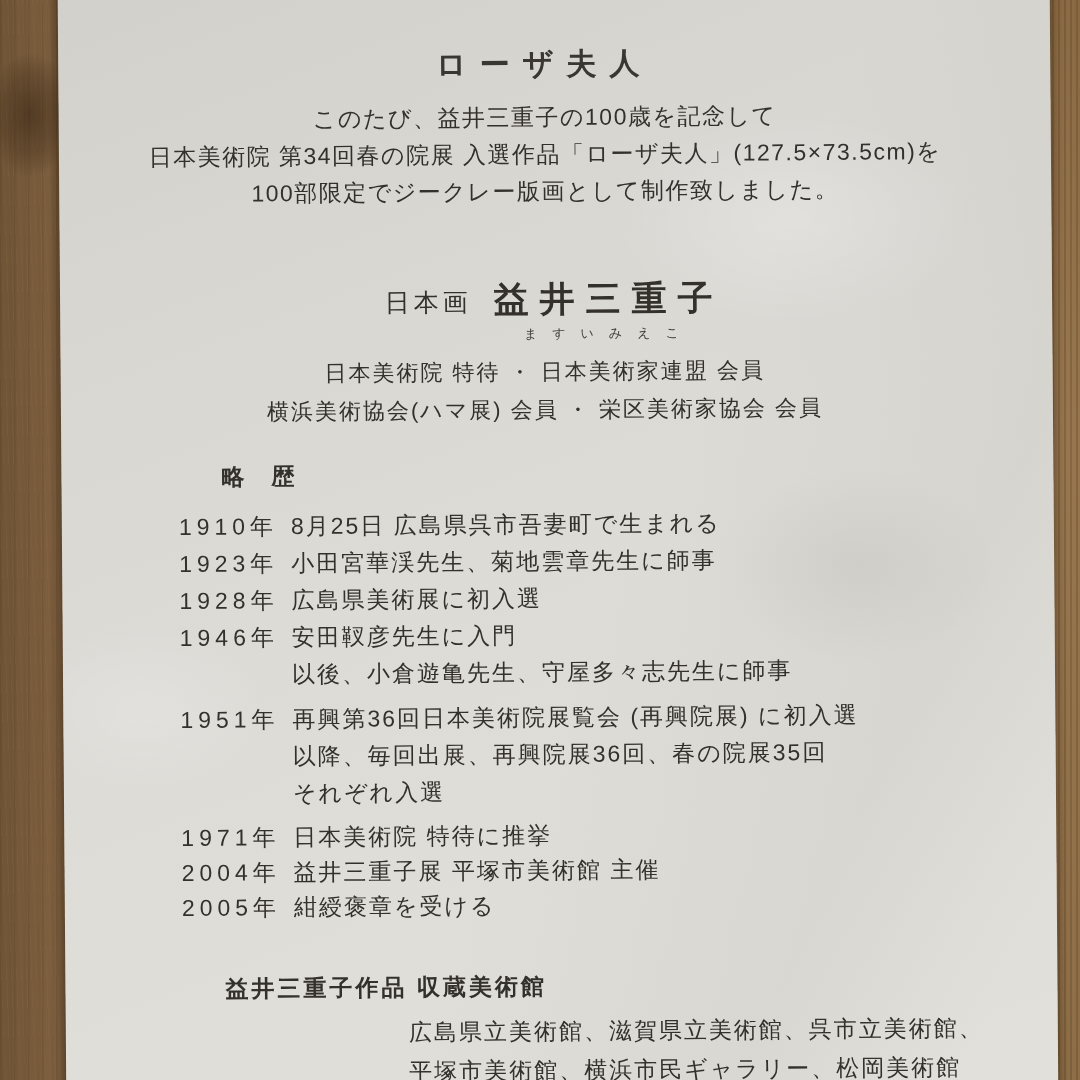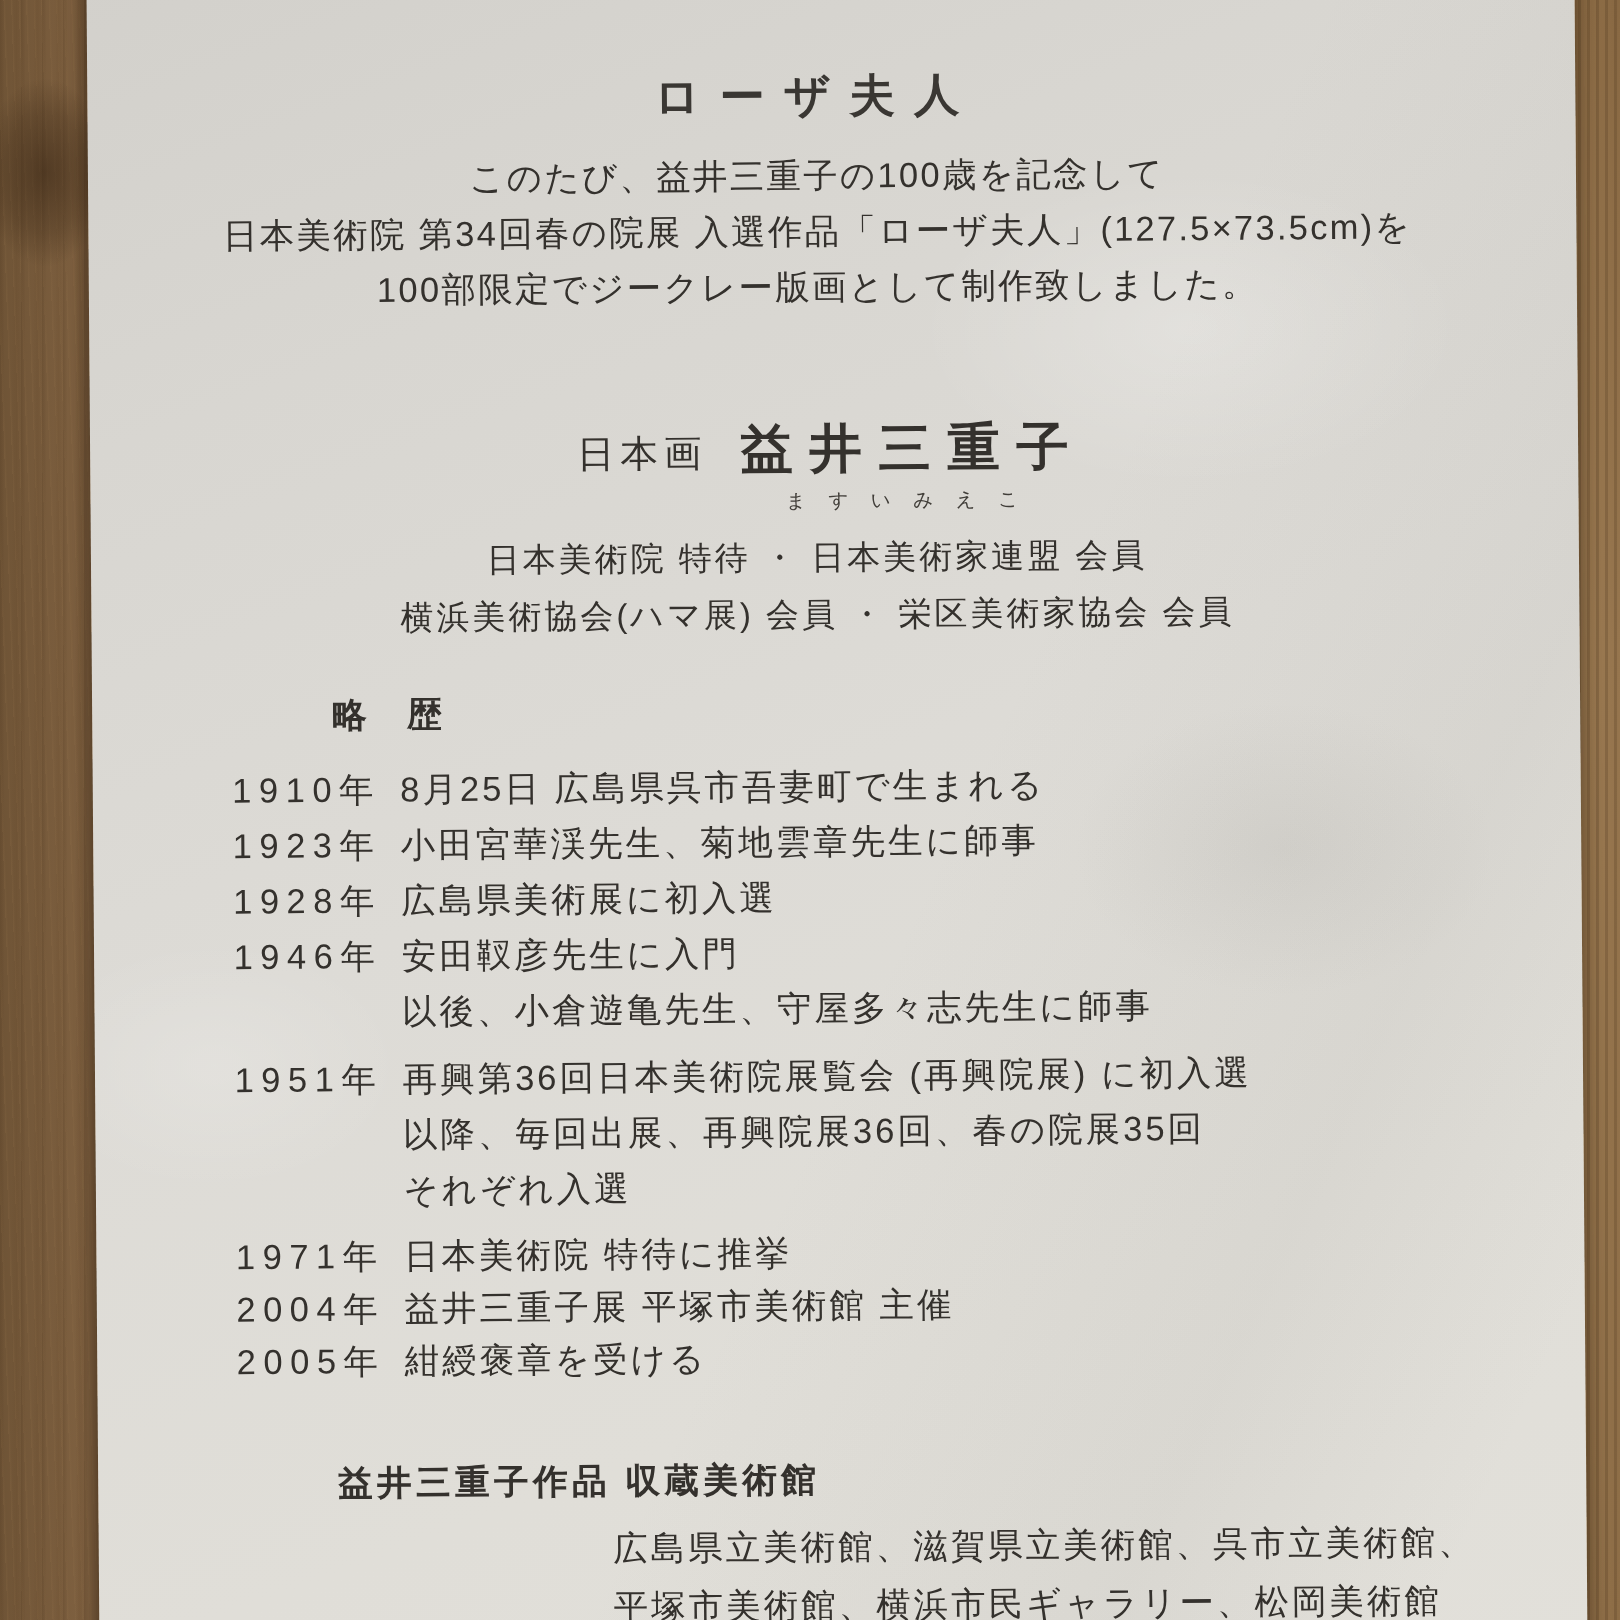--- a/index.html
+++ b/index.html
@@ -57,21 +57,21 @@
   .affiliations{margin-top:10px;text-align:center;position:relative;left:-12px;}
   .affiliations div{font-size:22px;line-height:38px;letter-spacing:2px;white-space:nowrap;}
 
   .history-heading{
     margin-top:30px;margin-left:160px;
     font-size:23px;letter-spacing:2px;font-weight:600;
   }
   .timeline{margin-top:16px;}
   .trow{display:flex;align-items:flex-start;}
   .trow .year{
-    flex:none;width:112px;margin-left:93px;
+    flex:none;width:112px;margin-left:117px;
     font-size:23px;letter-spacing:5px;white-space:nowrap;
   }
   .trow .desc, .trow .desc-multi div{
     font-size:23px;letter-spacing:2px;white-space:nowrap;
   }
   .timeline .trow, .trow .desc, .trow .desc-multi div{line-height:37px;}
   .trow.gap-before{margin-top:8px;}
   .trow.tight, .trow.tight .desc{line-height:35px;}
 
   .collections-heading{

